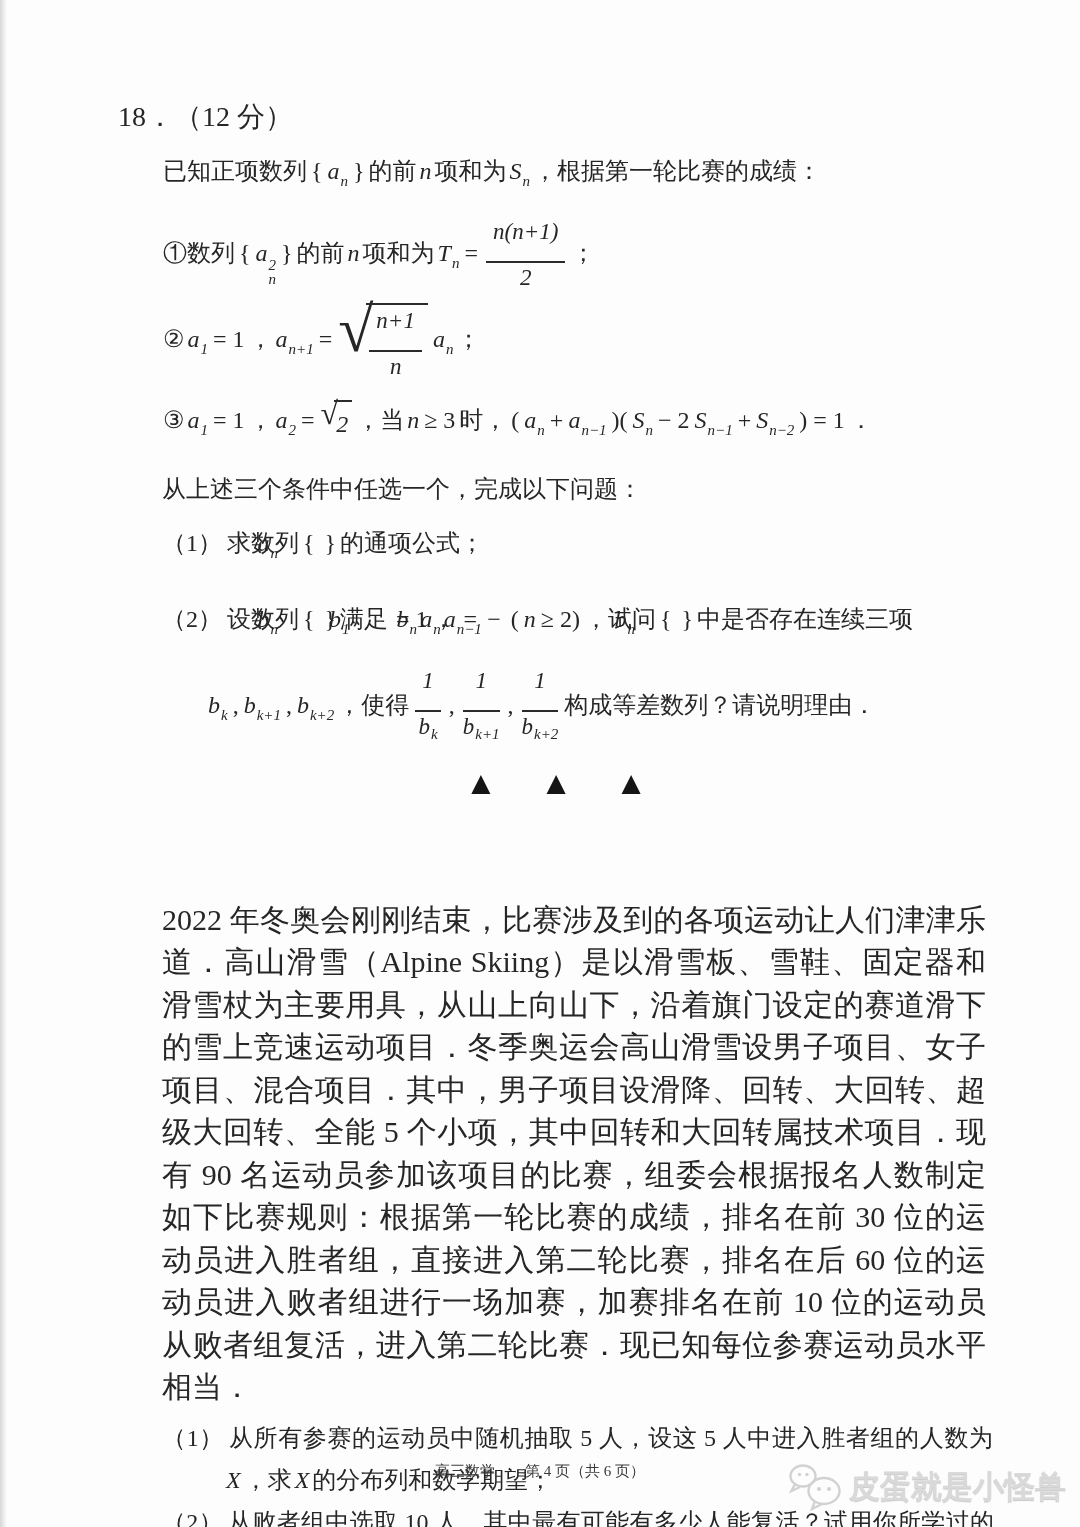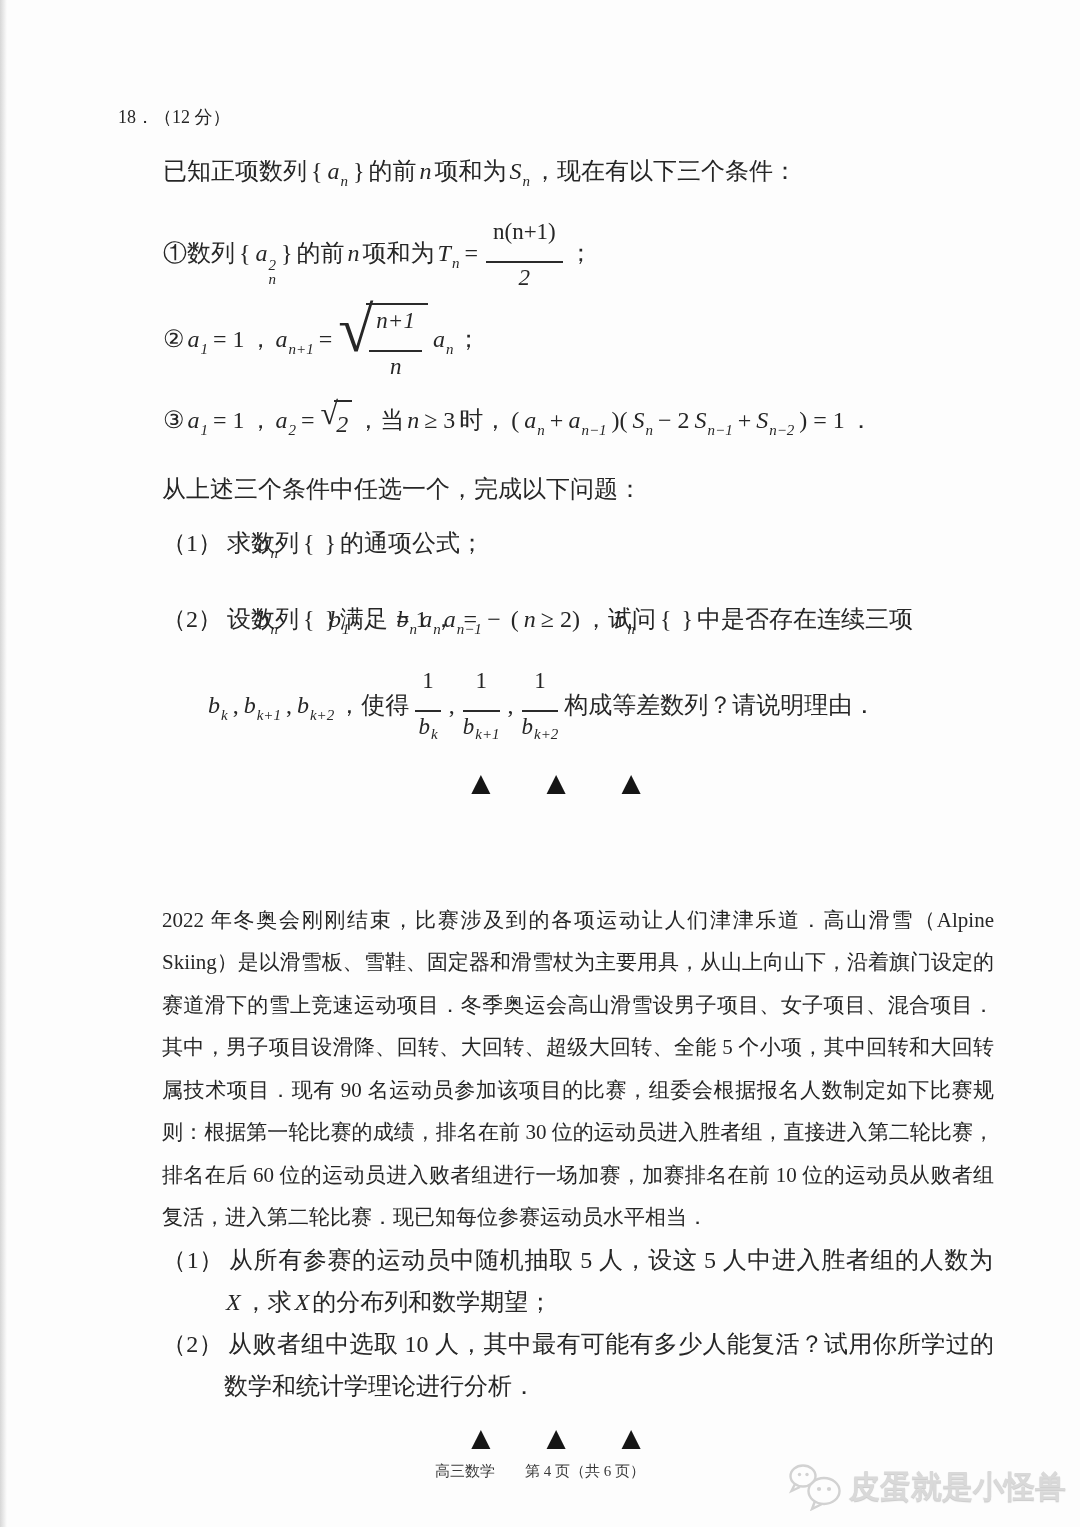--- a/index.html
+++ b/index.html
@@ -6,43 +6,43 @@
   .page{
     position:relative;width:1080px;height:1527px;margin:0 auto;
     background:#fdfdfd;color:#262626;overflow:hidden;
     font-family:"Liberation Serif","DejaVu Serif",serif;
   }
   .page::before{
     content:"";position:absolute;left:0;top:0;bottom:0;width:7px;
     background:linear-gradient(to right,#d7d7d7,rgba(255,255,255,0));
   }
   .content{position:absolute;left:118px;top:96px;width:876px;}
-  .head{font-size:18px;line-height:42px;margin:0;}
+  .head{font-size:28px;line-height:42px;margin:0;}
   .line{font-size:24px;line-height:42px;margin:0;margin-left:44px;}
-  .para{font-size:21px;line-height:42.5px;margin:0;margin-left:44px;text-align:justify;}
+  .para{font-size:30px;line-height:42.5px;margin:8px;margin-left:44px;text-align:justify;}
   .cond{margin-top:5px;margin-bottom:5px;}
   .q{padding-left:62px;text-indent:-62px;text-align:justify;}
   .qmark{margin-right:4px;}
   .cont{margin-left:88px;margin-top:6px;}
   .tri{display:flex;justify-content:center;gap:56px;font-size:25px;color:#151515;
        font-family:"DejaVu Sans",sans-serif;}
   .tri-18{margin-top:20px;}
   .tri-19{margin-top:16px;}
   .p19{margin-top:102px;}
   
   .mi{font-style:italic;margin:0 2px;}
   .mr{font-style:normal;margin:0 3px;}
   .cjk{margin:8px 1px;}
   .mv{display:inline-block;margin:12px 2px;font-style:italic;white-space:nowrap;}
   .msub{font-size:15px;font-style:italic;vertical-align:-7px;margin-left:1px;}
   .stack{display:inline-flex;flex-direction:column;align-items:flex-start;
          font-size:15px;line-height:14px;vertical-align:-9px;margin-left:1px;font-style:italic;}
   .frac{display:inline-block;vertical-align:middle;text-align:center;margin:0 5px;
         font-size:23px;line-height:26px;}
-  .fn{display:block;padding:0 7px 16px;border-bottom:2px solid #2b2b2b;}
+  .fn{display:block;padding:0 7px 16px;border-bottom:2px solid #2b2b2b;font-style:italic;}
   .fd{display:block;padding-top:2px;font-style:italic;}
   .fd .msub{vertical-align:-5px;}
   .sqrt{display:inline-flex;align-items:flex-start;vertical-align:middle;margin:0 3px;}
   .rad{font-style:normal;font-size:32px;line-height:27px;margin-right:-4px;}
   .vin{border-top:2px solid #2b2b2b;padding:1px 4px 0 2px;font-style:italic;}
   .sqrt.big .rad{font-size:64px;line-height:54px;margin-right:-7px;}
   .sqrt.big .vin{border-top:2.5px solid #2b2b2b;padding:3px 6px 0 3px;}
   .sqrt.big .frac{margin:0;}
   
   .footer{position:absolute;left:0;right:0;bottom:46px;text-align:center;
@@ -54,21 +54,21 @@
              text-shadow:0 1px 1px #c9c9c9;white-space:nowrap;}
 </style>
 </head>
 <body>
 
 <div class="page">
   <div class="content">
 
     <section>
       <p class="head">18．（12 分）</p>
-      <p class="line"><span class="cjk">已知正项数列</span><span class="mr">{</span><span class="mv"><span class="mbase">a</span><span class="msub">n</span></span><span class="mr">}</span><span class="cjk">的前</span><span class="mi">n</span><span class="cjk">项和为</span><span class="mv"><span class="mbase">S</span><span class="msub">n</span></span><span class="cjk">，现在有以下三个条件：</span></p>
+      <p class="line"><span class="cjk">已知正项数列</span><span class="mr">{</span><span class="mv"><span class="mbase">a</span><span class="msub">n</span></span><span class="mr">}</span><span class="cjk">的前</span><span class="mi">n</span><span class="cjk">项和为</span><span class="mv"><span class="mbase">S</span><span class="msub">n</span></span><span class="cjk">，根据第一轮比赛的成绩：</span></p>
       <p class="line cond"><span class="cjk">①数列</span><span class="mr">{</span><span class="mv"><span class="mbase">a</span><span class="stack">
               <span class="msup">2</span>
               <span class="msubline">n</span>
             </span></span><span class="mr">}</span><span class="cjk">的前</span><span class="mi">n</span><span class="cjk">项和为</span><span class="mv"><span class="mbase">T</span><span class="msub">n</span></span><span class="mr">=</span><span class="frac"><span class="fn">n(n+1)</span><span class="fd">2</span></span><span class="cjk">；</span></p>
       <p class="line cond"><span class="cjk">②</span><span class="mv"><span class="mbase">a</span><span class="msub">1</span></span><span class="mr">= 1</span><span class="cjk">，</span><span class="mv"><span class="mbase">a</span><span class="msub">n+1</span></span><span class="mr">=</span><span class="sqrt big">
             <span class="rad">√</span>
             <span class="vin"><span class="frac"><span class="fn">n+1</span><span class="fd">n</span></span></span>
           </span><span class="mv"><span class="mbase">a</span><span class="msub">n</span></span><span class="cjk">；</span></p>
       <p class="line cond"><span class="cjk">③</span><span class="mv"><span class="mbase">a</span><span class="msub">1</span></span><span class="mr">= 1</span><span class="cjk">，</span><span class="mv"><span class="mbase">a</span><span class="msub">2</span></span><span class="mr">=</span><span class="sqrt">
             <span class="rad">√</span>

